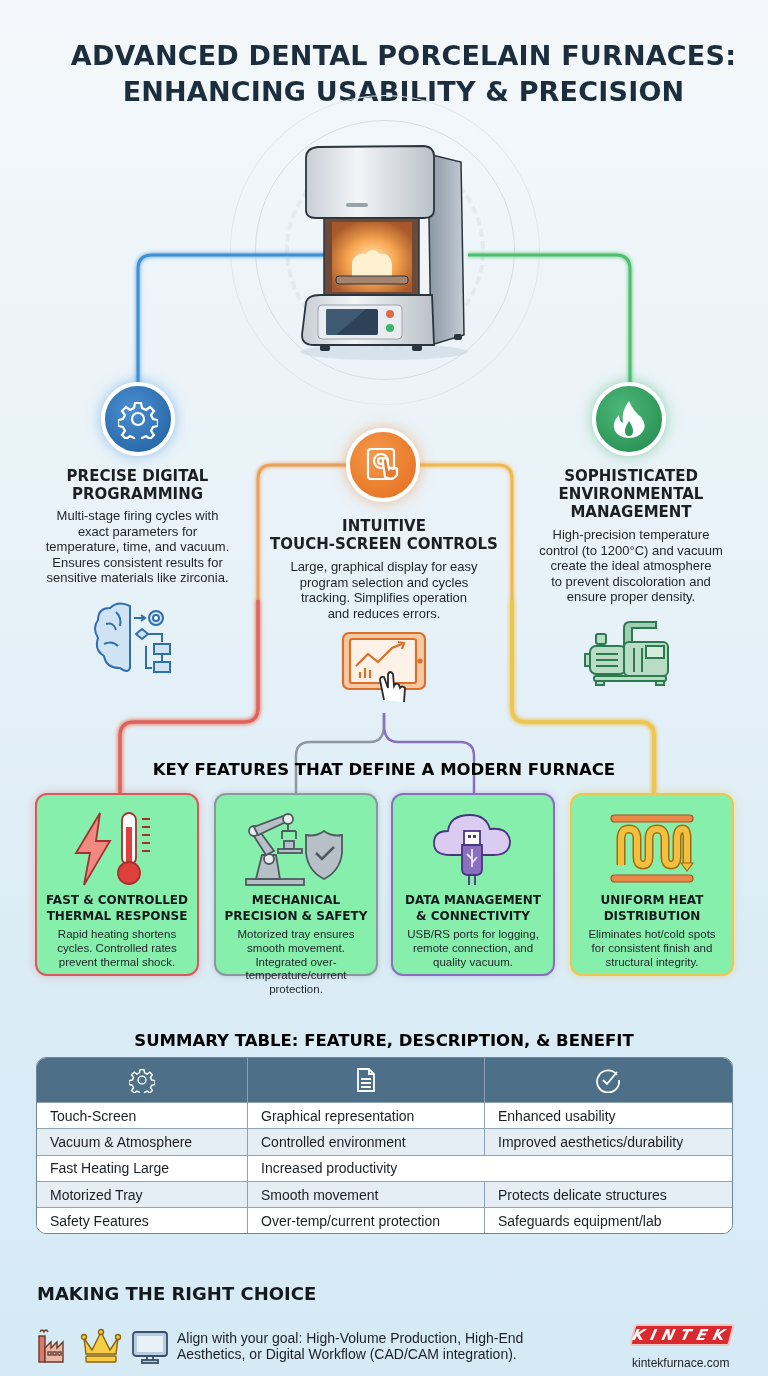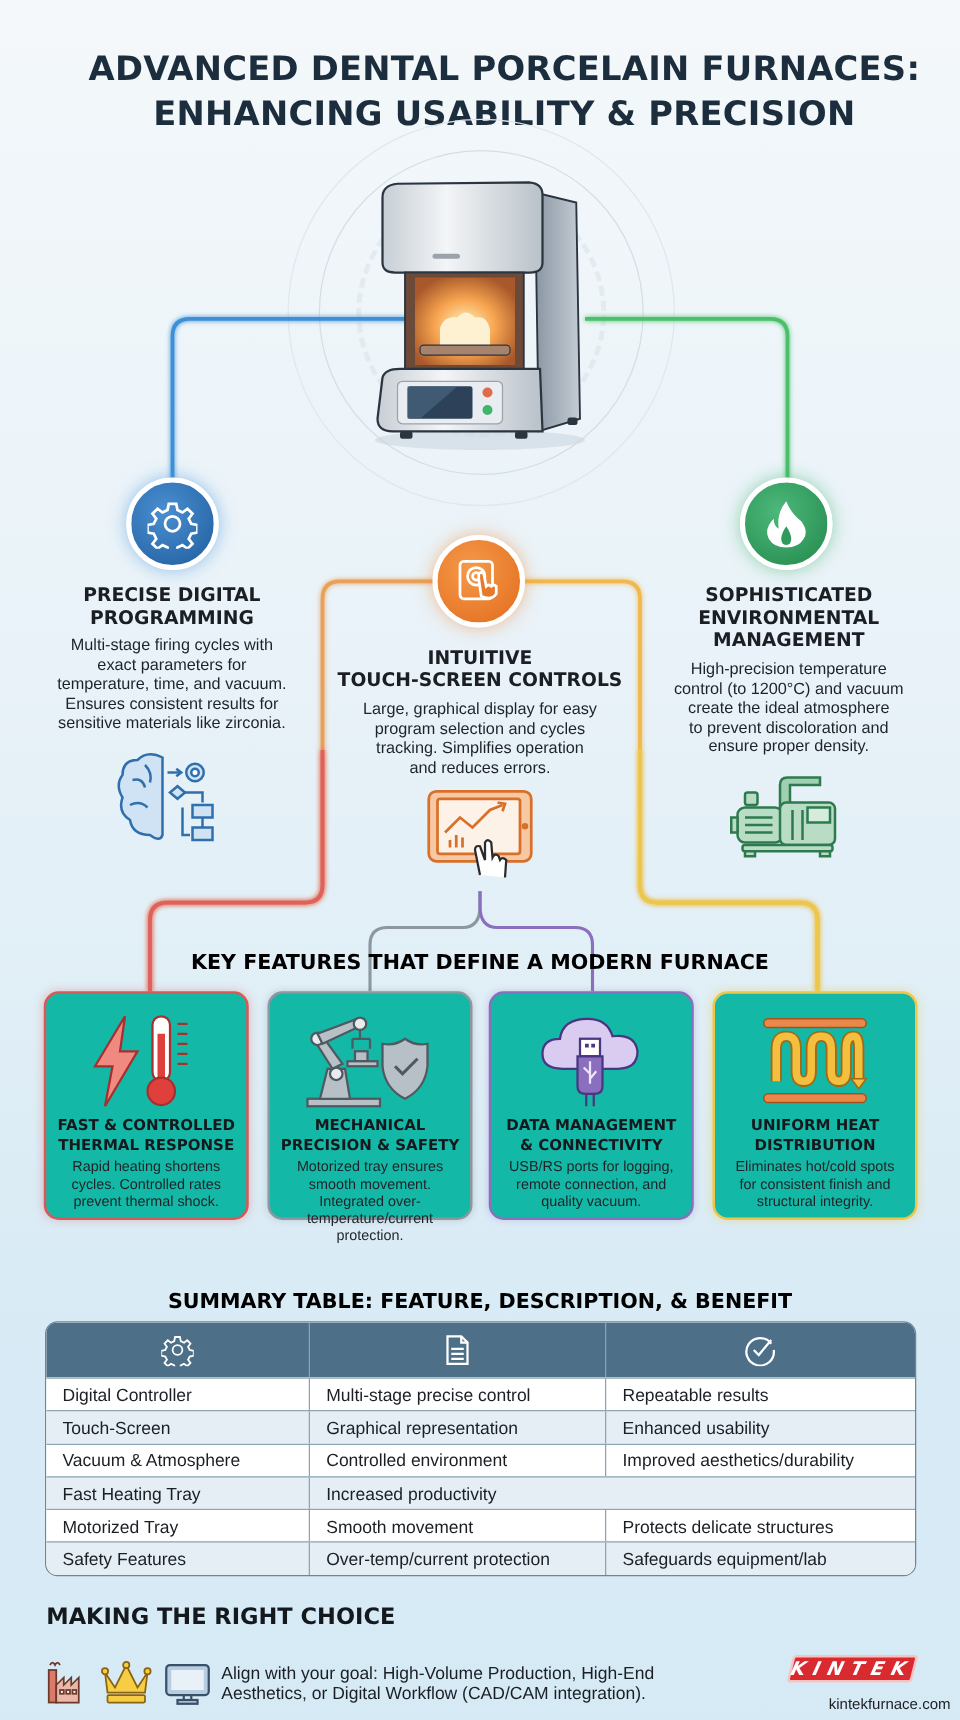--- a/index.html
+++ b/index.html
@@ -39,21 +39,21 @@
       position: absolute; text-align: center; font-size: 13px; line-height: 15.5px; color: #1e2328;
     }
 
     .section-title {
       position: absolute; left: 0; width: 768px; text-align: center;
       font-family: "DejaVu Sans", sans-serif; font-weight: bold; font-size: 16.5px; color: #000000;
     }
 
     .card {
       position: absolute; top: 793px; width: 164px; height: 183px;
-      background: #14b8a6; border-radius: 12px; border: 2.5px solid;
+      background: #86efac; border-radius: 12px; border: 2.5px solid;
     }
     .card.red { left: 35px; border-color: #d9595a; box-shadow: 0 0 8px rgba(217,89,90,.35); }
     .card.gray { left: 214px; border-color: #8c979f; box-shadow: 0 0 6px rgba(120,130,140,.3); }
     .card.purple { left: 391px; border-color: #8a6fbe; box-shadow: 0 0 6px rgba(138,111,190,.3); }
     .card.yellow { left: 570px; border-color: #ecc74c; box-shadow: 0 0 8px rgba(236,199,76,.45); }
     .card-icon { position: absolute; left: 0; top: 14px; width: 100%; height: 80px; display: flex; justify-content: center; align-items: center; }
     .card-title {
       position: absolute; left: 2px; right: 2px; top: 98px; text-align: center;
       font-family: "DejaVu Sans", sans-serif; font-weight: bold; font-size: 12px; line-height: 15.5px; color: #15191d;
     }
@@ -76,21 +76,21 @@
     .bottom-title {
       position: absolute; left: 37px; top: 1283px; font-family: "DejaVu Sans", sans-serif; font-weight: bold; font-size: 18px; color: #15191d;
     }
     .bottom-text { position: absolute; left: 177px; top: 1330px; width: 400px; font-size: 14px; line-height: 16px; color: #1b1f24; }
     .logo-box {
       position: absolute; left: 632px; top: 1324px; width: 100px; height: 22px; background: #d92a2f;
       transform: skewX(-14deg); border-radius: 3px; border: 2px solid #f6c3c3;
       display: flex; align-items: center; justify-content: center;
     }
     .logo-box span { transform: skewX(0deg); color: #fff; font-weight: bold; font-style: italic; font-size: 15px; letter-spacing: 6px; font-family: "DejaVu Sans", sans-serif; }
-    .logo-url { position: absolute; left: 663px; top: 1356px; font-size: 12px; color: #1b1f24; }
+    .logo-url { position: absolute; left: 632px; top: 1356px; font-size: 12px; color: #1b1f24; }
   </style>
 </head>
 <body>
 
 <div class="title">
   <div>ADVANCED DENTAL PORCELAIN FURNACES:</div>
   <div>ENHANCING USABILITY &amp; PRECISION</div>
 </div>
 
 <div class="radial r2"></div>
@@ -380,36 +380,31 @@
     </div>
     <div class="c3">
       <svg width="26" height="26" viewBox="0 0 26 26" fill="none" stroke="#fff" stroke-width="1.8">
         <path d="M22 8 A11 11 0 1 0 24 13"></path>
         <path d="M8 13 L12 17 L22 5"></path>
       </svg>
     </div>
   </div>
   <div>
     <div class="trow">
-      <div class="tcell c1">Digital Controller</div>
-      <div class="tcell c2">Multi-stage precise control</div>
-      <div class="tcell c3">Repeatable results</div>
-    </div>
-    <div class="trow">
       <div class="tcell c1">Touch-Screen</div>
       <div class="tcell c2">Graphical representation</div>
       <div class="tcell c3">Enhanced usability</div>
     </div>
     <div class="trow">
       <div class="tcell c1">Vacuum &amp; Atmosphere</div>
       <div class="tcell c2">Controlled environment</div>
       <div class="tcell c3">Improved aesthetics/durability</div>
     </div>
     <div class="trow">
-      <div class="tcell c1">Fast Heating Tray</div>
+      <div class="tcell c1">Fast Heating Large</div>
       <div class="tcell c3">Increased productivity</div>
     </div>
     <div class="trow">
       <div class="tcell c1">Motorized Tray</div>
       <div class="tcell c2">Smooth movement</div>
       <div class="tcell c3">Protects delicate structures</div>
     </div>
     <div class="trow">
       <div class="tcell c1">Safety Features</div>
       <div class="tcell c2">Over-temp/current protection</div>

